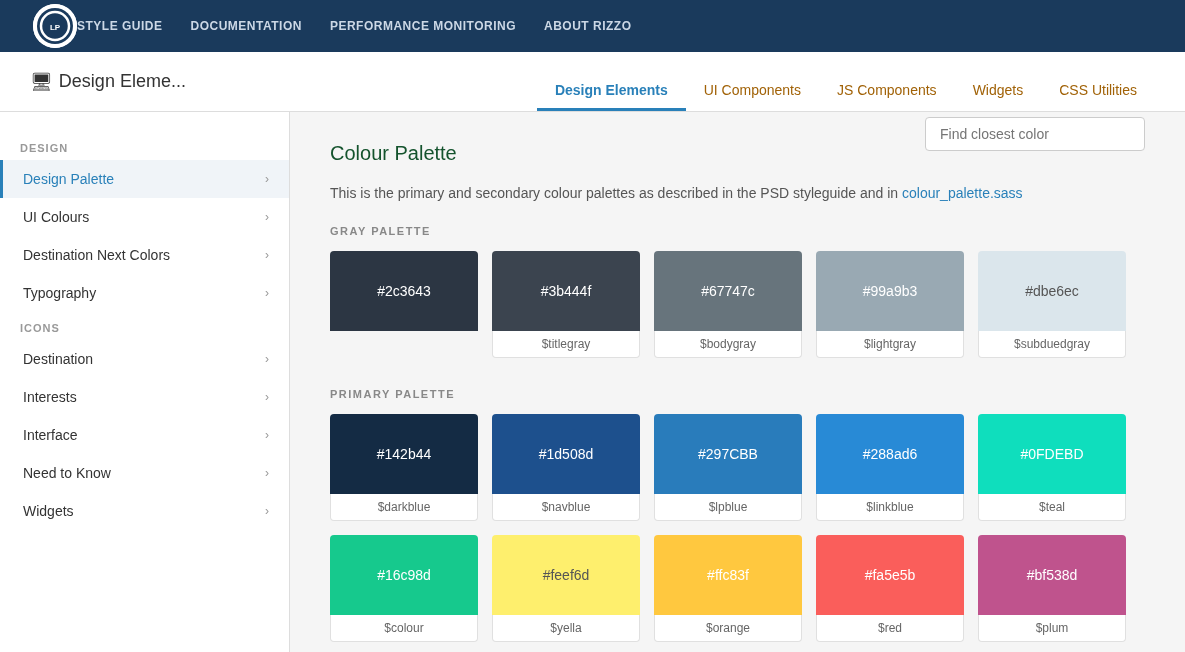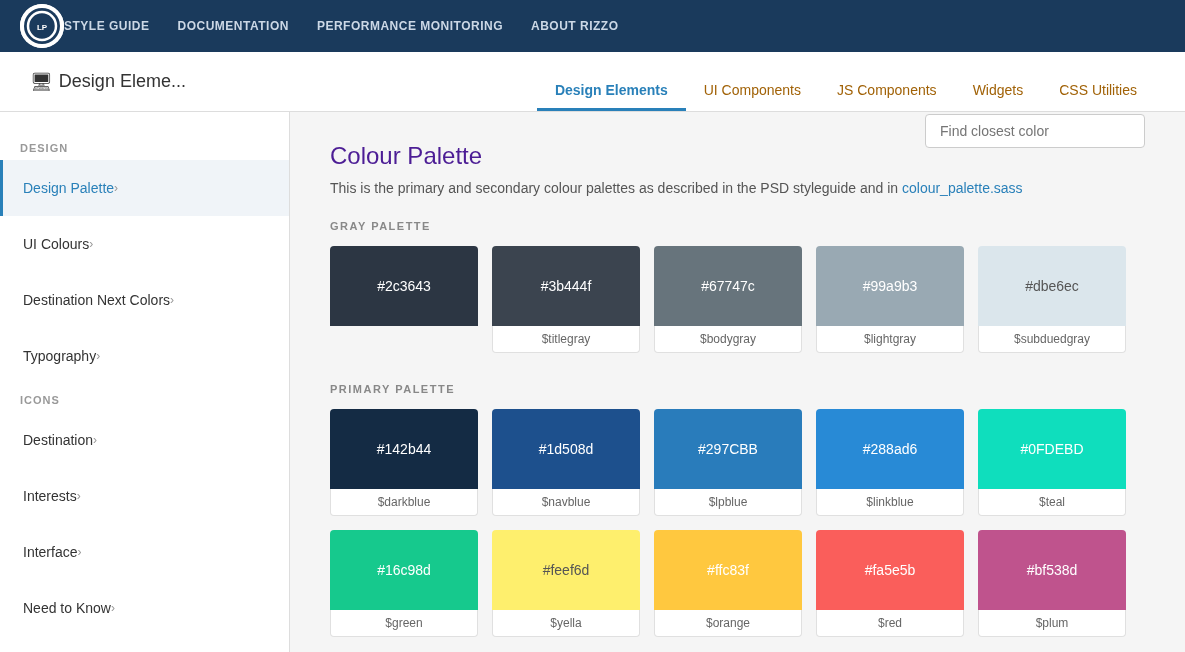--- a/index.html
+++ b/index.html
@@ -3,21 +3,21 @@
   <meta charset="utf-8">
   <style>
     * { box-sizing: border-box; margin: 0; padding: 0; }
     body { font-family: 'Helvetica Neue', Arial, sans-serif; background: #f5f5f5; color: #333; font-size: 14px; }
 
     
     .top-nav {
       background: #1a3a5c;
       display: flex;
       align-items: center;
-      padding: 0 20px;
+      padding: 0 33px;
       height: 52px;
     }
     .top-nav-links {
       display: flex;
       gap: 28px;
     }
     .top-nav-link {
       color: #ccd8e6;
       text-decoration: none;
       font-size: 12px;
@@ -82,44 +82,45 @@
       padding: 10px 20px 6px;
       font-size: 11px;
       font-weight: 700;
       color: #999;
       letter-spacing: 1px;
       text-transform: uppercase;
     }
     .sidebar-item {
       display: flex;
       align-items: center;
-      padding: 20px 20px;
+      justify-content: space-between;
+      padding: 11px 20px;
       cursor: pointer;
       color: #333;
       font-size: 14px;
       border-left: 3px solid transparent;
     }
     .sidebar-item.active {
       border-left: 3px solid #2980b9;
       background: #f0f4f8;
       color: #2980b9;
     }
     .sidebar-chevron { color: #999; font-size: 12px; }
 
     
     .content-area {
       flex: 1;
       padding: 30px 40px;
       background: #f5f5f5;
     }
     .page-title {
-      font-size: 24px;
+      font-size: 20px;
       font-weight: 300;
-      color: #4c1d95;
-      margin-bottom: 0;
+      color: #14532d;
+      margin-bottom: 10px;
     }
     .page-description {
       font-size: 14px;
       color: #555;
       margin-bottom: 24px;
     }
     .page-description a {
       color: #2980b9;
       text-decoration: none;
     }
@@ -333,21 +334,21 @@
           <div class="color-label">$linkblue</div>
         </div>
         <div class="color-swatch">
           <div class="color-box" style="background:#0FDEBD;text-align:center;">#0FDEBD</div>
           <div class="color-label">$teal</div>
         </div>
       </div>
       <div class="palette-row" style="margin-top:14px;">
         <div class="color-swatch">
           <div class="color-box" style="background:#16c98d;">#16c98d</div>
-          <div class="color-label">$green</div>
+          <div class="color-label">$colour</div>
         </div>
         <div class="color-swatch">
           <div class="color-box light" style="background:#feef6d;">#feef6d</div>
           <div class="color-label">$yella</div>
         </div>
         <div class="color-swatch">
           <div class="color-box" style="background:#ffc83f;">#ffc83f</div>
           <div class="color-label">$orange</div>
         </div>
         <div class="color-swatch">

